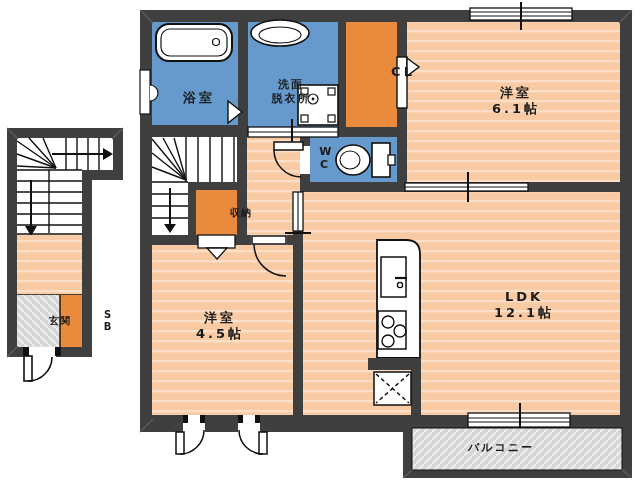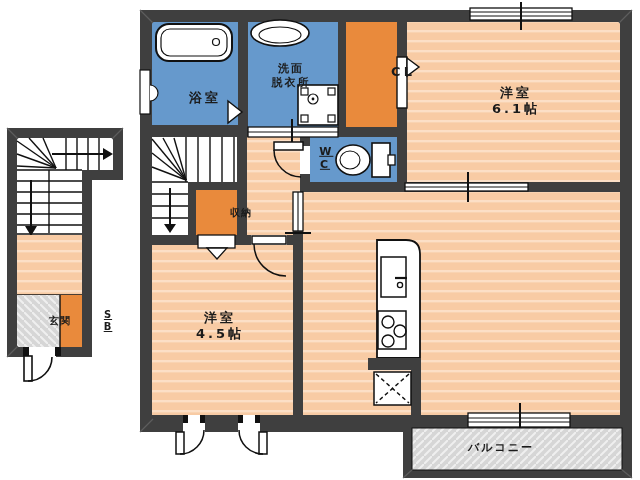--- a/index.html
+++ b/index.html
@@ -20,21 +20,20 @@
     text-align:center;
     line-height:1.25;
     pointer-events:none;
   }
   .lbl .sub{display:block;}
   .stack{
     white-space:normal;
     width:1.05em;
     word-break:break-all;
     line-height:1.2;
-    text-decoration:underline;
   }
   .fs13{font-size:13px;letter-spacing:3px;}
   .fs11{font-size:11px;letter-spacing:2px;}
   .fs10{font-size:10px;letter-spacing:1px;padding-left:48px;}
 </style>
 </head>
 <body>
 
 <div id="plan">
 
@@ -266,43 +265,47 @@
 
   <g>
     <rect x="403" y="428" width="9" height="50" fill="#3f3f3f"></rect>
     <rect x="403" y="470" width="229" height="8" fill="#3f3f3f"></rect>
     <rect x="412" y="428" width="210" height="42" fill="url(#hatchNE)" stroke="#111" stroke-width="1"></rect>
     <line x1="403" y1="478" x2="413" y2="469" stroke="#5d5d5d" stroke-width="1.2"></line>
     <line x1="632" y1="478" x2="621" y2="469" stroke="#5d5d5d" stroke-width="1.2"></line>
   </g>
 </svg>
 
-<div class="lbl fs13" style="left:205px;top:98px;">浴室</div>
-
-<div class="lbl fs11" style="left:291px;top:76px;">
+<div class="lbl fs13" style="left:199px;top:98px;">浴室</div>
+
+<div class="lbl fs11" style="left:291px;top:92px;">
   <span class="sub">洗面</span>
   <span class="sub">脱衣所</span>
 </div>
 
 <div class="lbl fs13" style="left:371px;top:72px;margin-left:32px;">CL</div>
 
 <div class="lbl fs13" style="left:516px;top:101px;">
   <span class="sub">洋室</span>
   <span class="sub">6.1帖</span>
 </div>
 
 <div class="lbl fs11 stack" style="left:325px;top:158px;">WC</div>
 
 <div class="lbl fs10" style="left:217px;top:213px;">収納</div>
 
 <div class="lbl fs13" style="left:220px;top:326px;">
   <span class="sub">洋室</span>
   <span class="sub">4.5帖</span>
 </div>
 
+<div class="lbl fs13" style="left:524px;top:305px;">
+  <span class="sub">LDK</span>
+  <span class="sub">12.1帖</span>
+</div>
 
 <div class="lbl fs10" style="left:36px;top:321px;">玄関</div>
 
 <div class="lbl fs10 stack" style="left:84px;top:321px;">SB</div>
 
 <div class="lbl fs11" style="left:501px;top:448px;">バルコニー</div>
 
 </div>
 
 </body></html>

